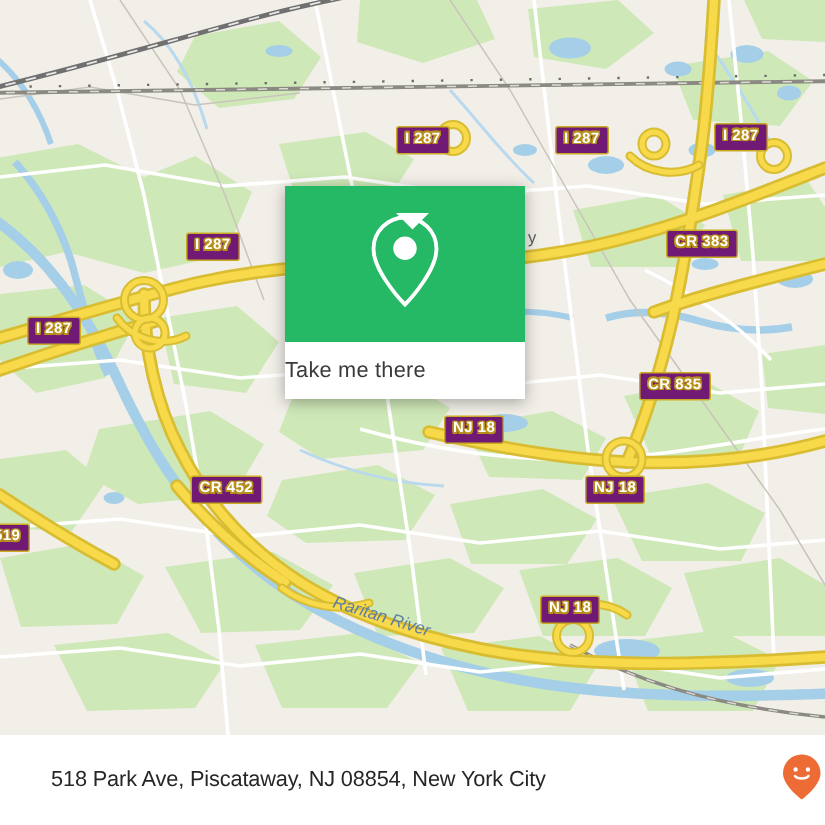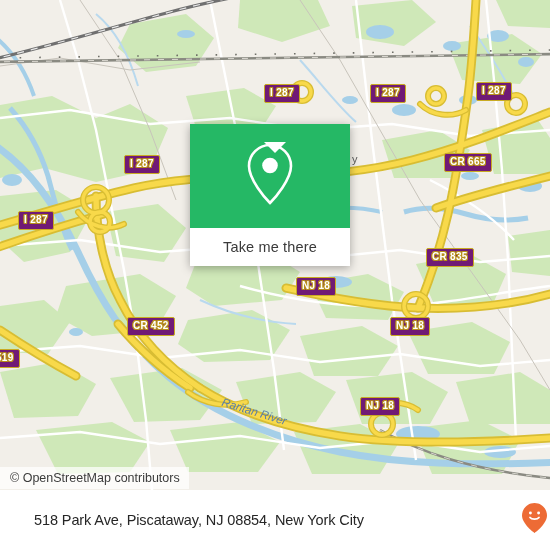--- a/index.html
+++ b/index.html
@@ -82,21 +82,20 @@
     background: #25b865;
     display: flex;
     align-items: center;
     justify-content: center;
   }
   #popup-white {
     height: 38px;
     background: #ffffff;
     display: flex;
     align-items: center;
-    justify-content: center;
   }
   #popup-label {
     font-size: 14.5px;
     color: #3a3a3a;
     letter-spacing: .15px;
   }
   #popup-tail {
     position: absolute;
     left: 50%;
     top: 142px;
@@ -326,21 +325,21 @@
 
       </g>
     </svg>
 
     <div id="shield-layer">
         <div class="shield" style="left: 264px; top: 84px;">I 287</div>
         <div class="shield" style="left: 370px; top: 84px;">I 287</div>
         <div class="shield" style="left: 476px; top: 82px;">I 287</div>
         <div class="shield" style="left: 124px; top: 155px;">I 287</div>
         <div class="shield" style="left: 18px; top: 211px;">I 287</div>
-        <div class="shield" style="left: 444px; top: 153px;">CR 665</div>
+        <div class="shield" style="left: 444px; top: 153px;">CR 383</div>
         <div class="shield" style="left: 426px; top: 248px;">CR 835</div>
         <div class="shield" style="left: 296px; top: 277px;">NJ 18</div>
         <div class="shield" style="left: 390px; top: 317px;">NJ 18</div>
         <div class="shield" style="left: 360px; top: 397px;">NJ 18</div>
         <div class="shield" style="left: 127px; top: 317px;">CR 452</div>
         <div class="shield" style="left: -10px; top: 349px;">519</div>
       </div>
 
     <div id="label-layer">
         <div class="river-label" style="left: 224px; top: 396px;">Raritan River</div>
@@ -357,21 +356,20 @@
           <circle cx="27" cy="24.5" r="7.8" fill="#ffffff"></circle>
         </svg>
       </span>
     </div>
     <div id="popup-white">
       <span id="popup-label">Take me there</span>
     </div>
   </div>
   <div id="popup-tail"></div>
 
-  <div id="attribution">© OpenStreetMap contributors</div>
 
   <div id="footer">
     <div id="footer-address">518 Park Ave, Piscataway, NJ 08854, New York City</div>
     <div id="brand">
       <span>
         <svg width="27" height="32" viewBox="0 0 27 32" xmlns="http://www.w3.org/2000/svg">
           <path d="M13.5 1 C6.6 1 1 6.6 1 13.5 C1 22 13.5 31 13.5 31
                    C13.5 31 26 22 26 13.5 C26 6.6 20.4 1 13.5 1 Z" fill="#ed6b35"></path>
           <circle cx="9.4" cy="11" r="1.45" fill="#ffffff"></circle>
           <circle cx="17.6" cy="11" r="1.45" fill="#ffffff"></circle>

